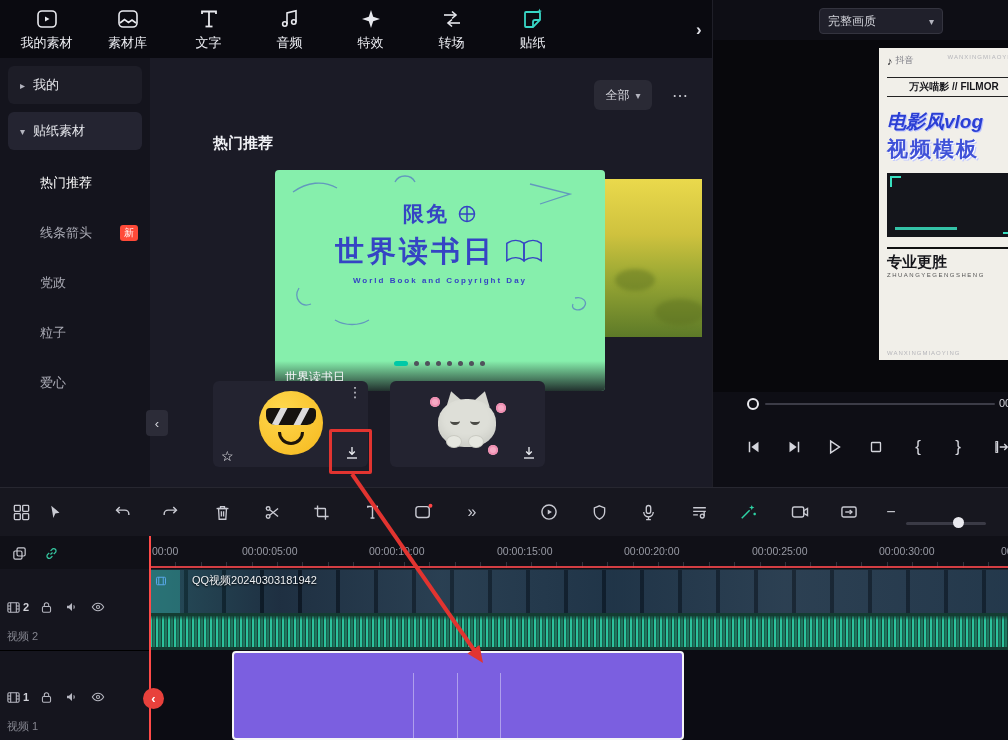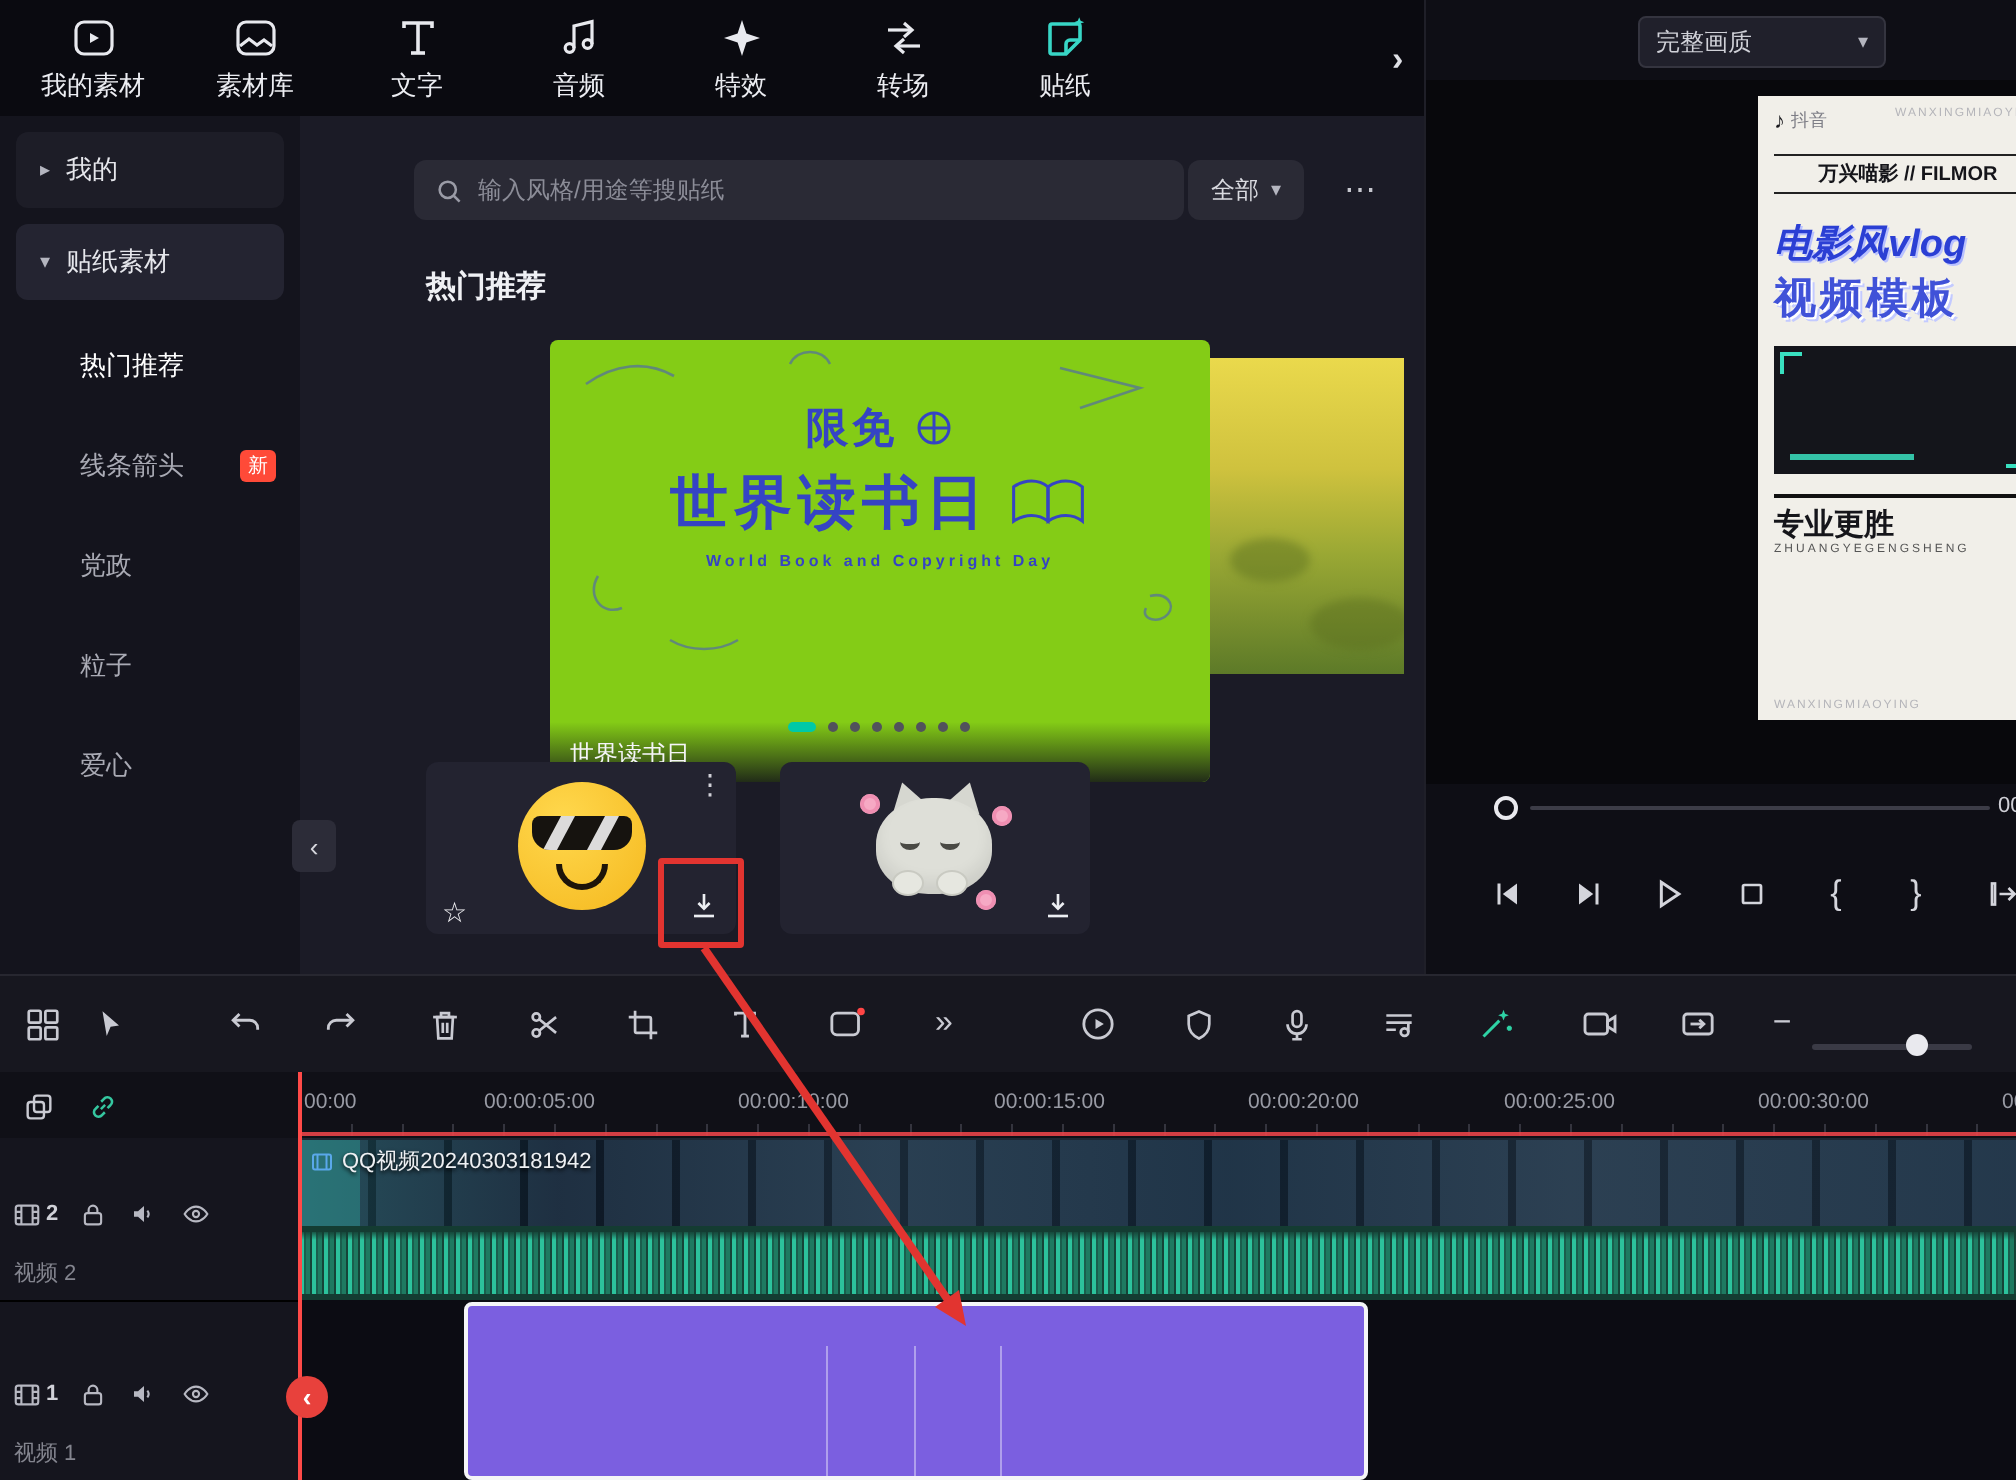--- a/index.html
+++ b/index.html
@@ -41,21 +41,21 @@
   .carousel{position:absolute;left:0;top:112px;width:562px;height:175px;}
   .slide-left{position:absolute;left:25px;top:9px;width:100px;height:158px;background:#151b2d;overflow:hidden;}
   .sl-cat1{position:absolute;left:8px;top:12px;width:40px;height:40px;border-radius:50%;
            background:radial-gradient(circle at 40% 35%,#e8a24e,#b56a22);}
   .sl-cat2{position:absolute;left:-4px;top:62px;width:48px;height:48px;border-radius:8px;
            background:linear-gradient(135deg,#c3b29a,#8d8070);}
   .sl-bolt{position:absolute;left:52px;top:-6px;width:54px;height:80px;transform:skewX(-24deg);
            background:linear-gradient(180deg,#9fd2ff, #3a72c8 55%, transparent);opacity:.85;}
   .sl-caption{position:absolute;left:3px;bottom:6px;font-size:11px;color:#f0f0f2;text-shadow:0 1px 2px #000;white-space:nowrap;}
 
-  .slide-main{position:absolute;left:125px;top:0;width:330px;height:221px;background:#84cc16;border-radius:4px;overflow:hidden;}
+  .slide-main{position:absolute;left:125px;top:0;width:330px;height:221px;background:#86efac;border-radius:4px;overflow:hidden;}
   .fm-center{position:absolute;left:0;top:30px;width:100%;display:flex;flex-direction:column;align-items:center;gap:4px;}
   .fm-tagrow{display:flex;align-items:center;gap:8px;}
   .fm-tag{font-size:21px;font-weight:bold;color:#3544c4;letter-spacing:2px;}
   .fm-titlerow{display:flex;align-items:center;gap:8px;}
   .fm-title{font-size:29px;font-weight:bold;color:#3544c4;letter-spacing:3px;white-space:nowrap;}
   .fm-sub{font-size:8px;letter-spacing:2px;color:#3544c4;font-weight:bold;}
   .fm-caption-bar{position:absolute;left:0;right:0;bottom:0;height:30px;
                   background:linear-gradient(0deg,rgba(16,16,24,.85),rgba(16,16,24,0));display:flex;align-items:flex-end;}
   .fm-caption{margin:0 0 5px 10px;font-size:12px;color:#f5f5f8;}
 
@@ -145,21 +145,21 @@
                 display:flex;align-items:center;justify-content:center;color:#fff;font-size:13px;font-weight:bold;z-index:30;}
 
   .clip-video-row{position:absolute;left:150px;top:0;width:858px;height:81px;}
   .clip-film{position:absolute;left:0;top:0;width:858px;height:44px;
       background:
         linear-gradient(90deg,rgba(45,125,135,.38),rgba(20,40,70,.25) 15%,rgba(60,95,125,.3) 34%,rgba(28,58,88,.32) 54%,rgba(70,100,130,.28) 74%,rgba(40,70,100,.32)),
         repeating-linear-gradient(90deg,#223240 0 34px,#0a1118 34px 38px);
       border-top:1px solid #1d2732;}
   .clip-film::after{content:"";position:absolute;left:0;top:0;width:30px;height:100%;background:rgba(48,170,160,.4);}
   .clip-label{position:absolute;left:5px;top:3px;display:flex;align-items:center;gap:4px;z-index:2;}
-  .clip-label span{font-size:11px;color:#eef0f3;text-shadow:0 1px 2px #000;white-space:nowrap;}
+  .clip-label span{font-size:11px;color:#eef0f3;text-shadow:0 1px 2px #000;white-space:nowrap;margin-left:21px;}
   .clip-audio{position:absolute;left:0;top:44px;width:858px;height:37px;background:#143c32;overflow:hidden;}
   .clip-audio::before{content:"";position:absolute;left:0;right:0;top:3px;bottom:3px;
       background:repeating-linear-gradient(90deg,#2cc29c 0 2px,rgba(44,194,156,.25) 2px 3px,#1e7a61 3px 5px,rgba(30,122,97,.12) 5px 6px);}
   .clip-audio::after{content:"";position:absolute;left:0;right:0;top:0;height:7px;
       background:linear-gradient(180deg,#143c32 30%,transparent);}
 
   .clip-title{position:absolute;left:232px;top:82px;width:452px;height:89px;border:2px solid #f5f5f7;border-radius:4px;
               background:#7b5fe0;overflow:hidden;}
   .ct-head{height:20px;background:#f2f2f4;display:flex;align-items:center;gap:5px;padding-left:6px;}
   .ct-head span{font-size:11px;color:#a4a5ad;}
@@ -258,27 +258,20 @@
         <span>粒子</span>
       </div>
       <div class="side-item">
         <span>爱心</span>
       </div>
     </div>
   </aside>
   <div class="collapse-tab">‹</div>
 
   <section class="content">
-    <div class="searchbar">
-      <svg width="15" height="15" viewBox="0 0 24 24" fill="none" stroke="#9a9ba6" stroke-width="2">
-          <circle cx="11" cy="11" r="6.5"></circle>
-          <path d="M16 16l4.5 4.5"></path>
-        </svg>
-      <input type="text" placeholder="输入风格/用途等搜贴纸" style="">
-    </div>
     <div class="filter-all">
       <span>全部</span>
       <span class="tri">▾</span>
     </div>
     <div class="more-h">⋯</div>
     <div class="sec-title">热门推荐</div>
 
     <div class="carousel">
 
       <div class="slide-main">

